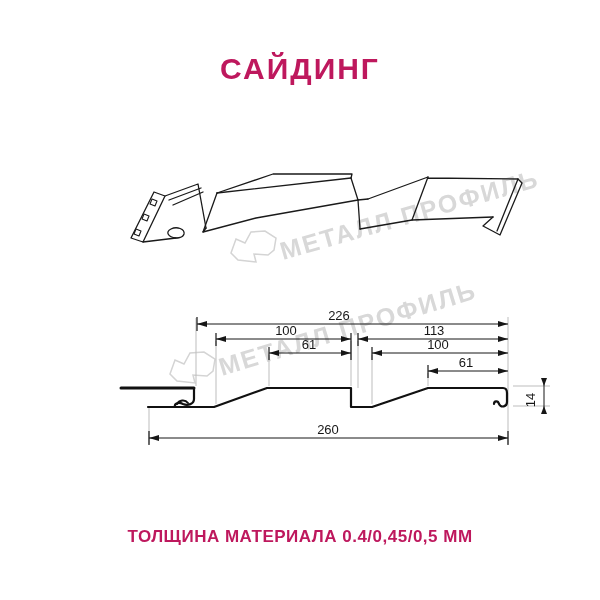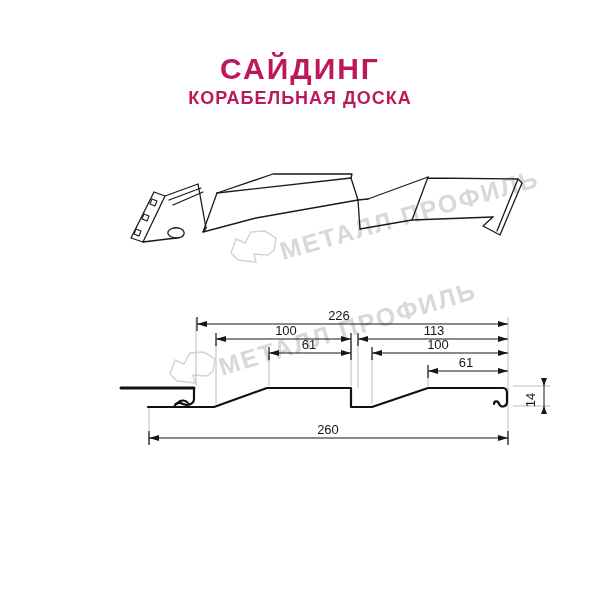--- a/index.html
+++ b/index.html
@@ -13,21 +13,20 @@
   svg text.dim{font-family:"Liberation Sans",sans-serif;font-size:13px;fill:#161616;}
   svg text.wm{font-family:"Liberation Sans",sans-serif;font-size:25px;font-weight:700;
               letter-spacing:2px;fill:#d8d8d8;}
 </style>
 </head>
 <body>
 
 <div id="page">
 
   <div id="title" class="center-text">САЙДИНГ</div>
-  <div id="subtitle" class="center-text">КОРАБЕЛЬНАЯ ДОСКА</div>
 
   <svg width="600" height="600" viewBox="0 0 600 600" xmlns="http://www.w3.org/2000/svg">
 
     <g>
       <path d="M195,253 l5,-14 9,4 6,-11 14,-1 11,7 -2,12 -6,5 -14,-1 2,8 -18,-2 z" fill="none" stroke="#d4d4d4" stroke-width="1.5"></path>
       <text class="wm" x="247" y="260" transform="rotate(-16 247 260)">МЕТАЛЛ ПРОФИЛЬ</text>
     </g>
     <g>
       <path d="M134,374 l5,-14 9,4 6,-11 14,-1 11,7 -2,12 -6,5 -14,-1 2,8 -18,-2 z" fill="none" stroke="#d4d4d4" stroke-width="1.5"></path>
       <text class="wm" x="186" y="376" transform="rotate(-17 186 376)">МЕТАЛЛ ПРОФИЛЬ</text>
@@ -131,13 +130,14 @@
       <text class="dim" x="250" y="335">100</text>
       <text class="dim" x="398" y="335">113</text>
       <text class="dim" x="273" y="349">61</text>
       <text class="dim" x="402" y="349">100</text>
       <text class="dim" x="430" y="367">61</text>
       <text class="dim" x="292" y="434">260</text>
       <text class="dim" x="499" y="400" transform="rotate(-90 499 400)">14</text>
     </g>
   </svg>
 
+  <div id="footer" class="center-text">ТОЛЩИНА МАТЕРИАЛА 0.4/0,45/0,5 ММ</div>
 </div>
 
 </body></html>

